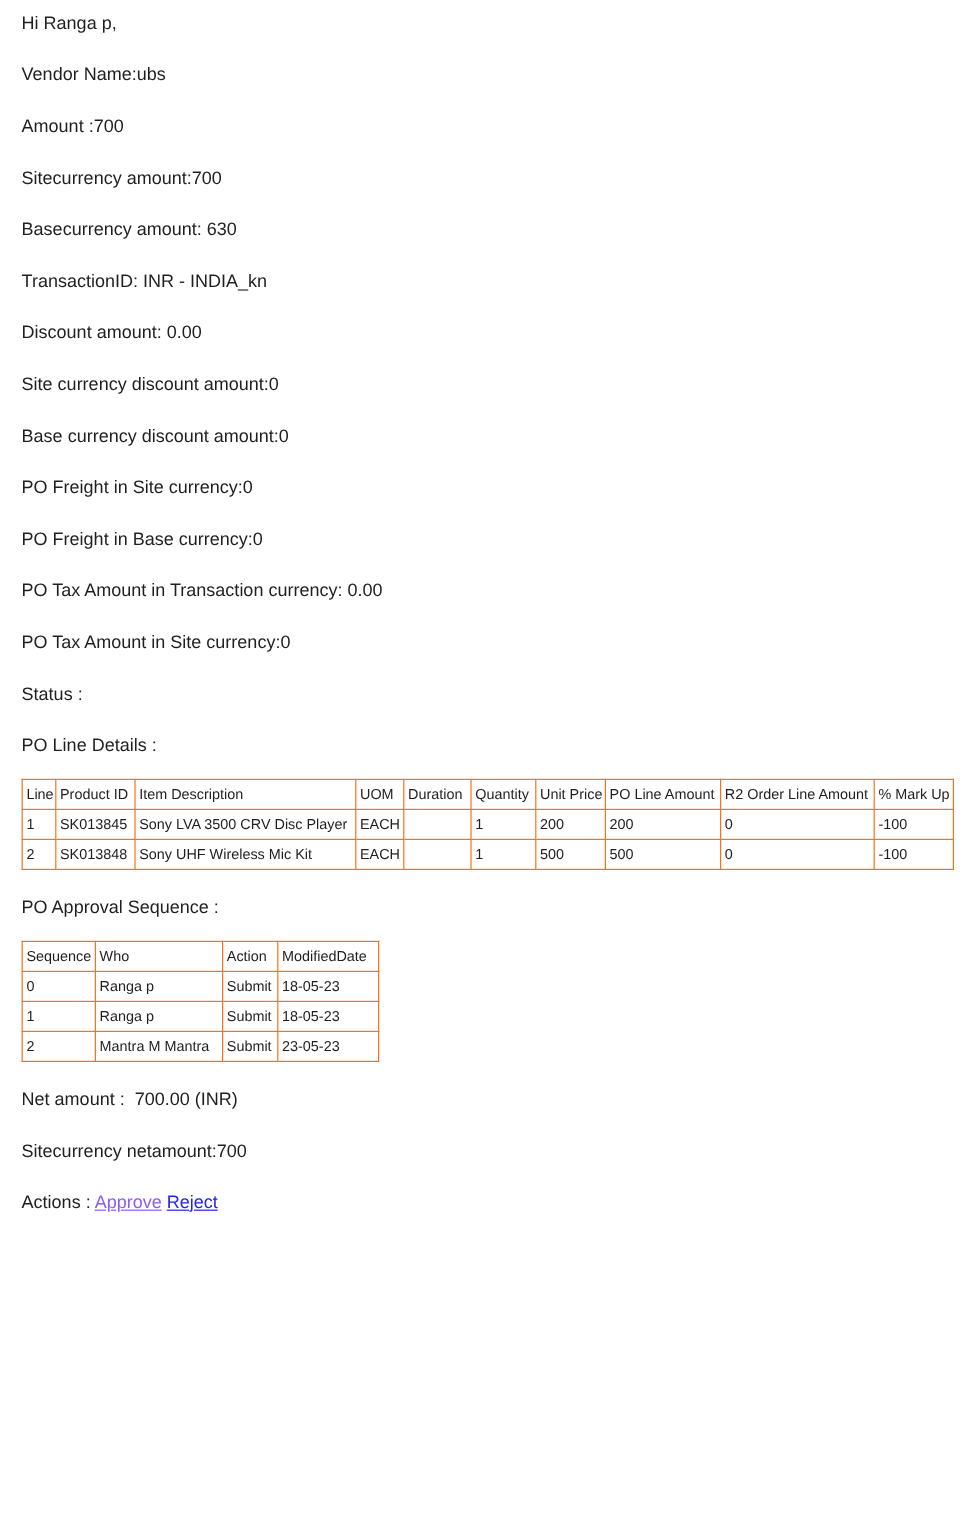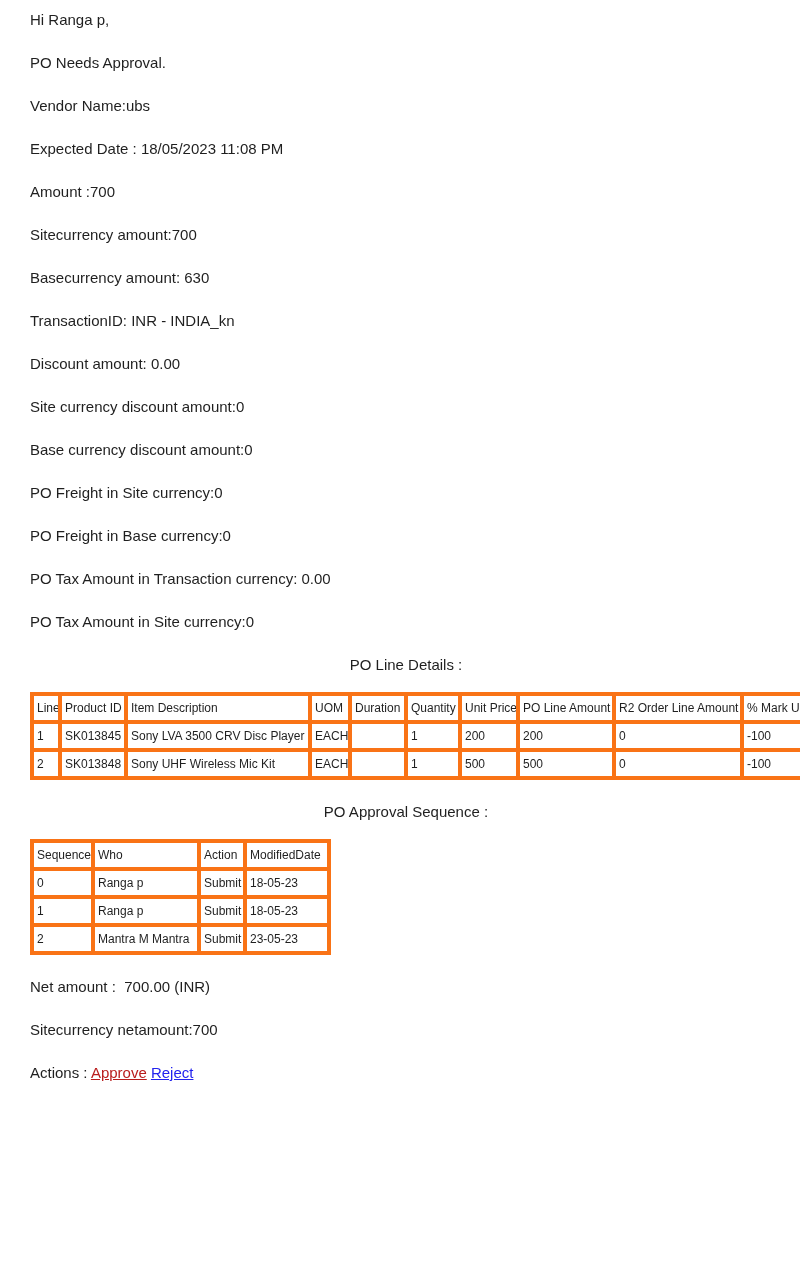--- a/index.html
+++ b/index.html
@@ -1,62 +1,61 @@
 <!DOCTYPE html>
 <html><head>
 <meta charset="utf-8">
 <style>
   html,body{margin:0;padding:0;}
   body{
     width:800px;height:1280px;overflow:hidden;
     background:#ffffff;color:#1f1f1f;
     font-family:"Liberation Sans",sans-serif;
   }
-  .email{padding:12px 18px 0 30px;}
+  .email{padding:12px 18px 0 18px;}
   p{
     margin:0 0 27px 0;
     font-size:15px;line-height:16px;
     white-space:pre-wrap;
   }
-  p.tight{margin-bottom:19px;text-align:center;}
+  p.tight{margin-bottom:19px;}
   table{
     border-collapse:collapse;table-layout:fixed;
     margin:0 0 24px 0;font-size:12px;
   }
   th,td{
-    border:4px solid #f97316;
+    border:1px solid #f97316;
     padding:3px;text-align:left;font-weight:normal;
     white-space:nowrap;overflow:hidden;
     line-height:18px;height:18px;
   }
   #po-line-table{width:776px;}
   #approval-table{width:297px;}
   a{color:#2222ee;text-decoration:underline;cursor:pointer;}
   p.actions{white-space:normal;margin-bottom:0;}
 </style>
 </head>
 <body>
 
 <div class="email">
 
   <p>Hi Ranga p,</p>
-  <p>PO Needs Approval.</p>
   <p>Vendor Name:ubs</p>
-  <p>Expected Date : 18/05/2023 11:08 PM</p>
   <p>Amount :700</p>
   <p>Sitecurrency amount:700</p>
   <p>Basecurrency amount: 630</p>
   <p>TransactionID: INR - INDIA_kn</p>
   <p>Discount amount: 0.00</p>
   <p>Site currency discount amount:0</p>
   <p>Base currency discount amount:0</p>
   <p>PO Freight in Site currency:0</p>
   <p>PO Freight in Base currency:0</p>
   <p>PO Tax Amount in Transaction currency: 0.00</p>
   <p>PO Tax Amount in Site currency:0</p>
+  <p>Status :</p>
   <p class="tight">PO Line Details :</p>
 
   <table id="po-line-table">
     <colgroup>
       <col style="width:28px">
         <col style="width:66px">
         <col style="width:184px">
       <col style="width:40px">
         <col style="width:56px">
         <col style="width:54px">
@@ -142,15 +141,15 @@
         <td>Mantra M Mantra</td>
         <td>Submit</td>
         <td>23-05-23</td>
       </tr>
     </tbody>
   </table>
 
   <p>Net amount :  700.00 (INR)</p>
   <p>Sitecurrency netamount:700</p>
 
-  <p class="actions"><span>Actions :</span> <a href="#" style="color: #b91c1c;">Approve</a> <a href="#" style="color: rgb(34, 34, 238);">Reject</a></p>
+  <p class="actions"><span>Actions :</span> <a href="#" style="color: #8b5cf6;">Approve</a> <a href="#" style="color: rgb(34, 34, 238);">Reject</a></p>
 
 </div>
 
 </body></html>

